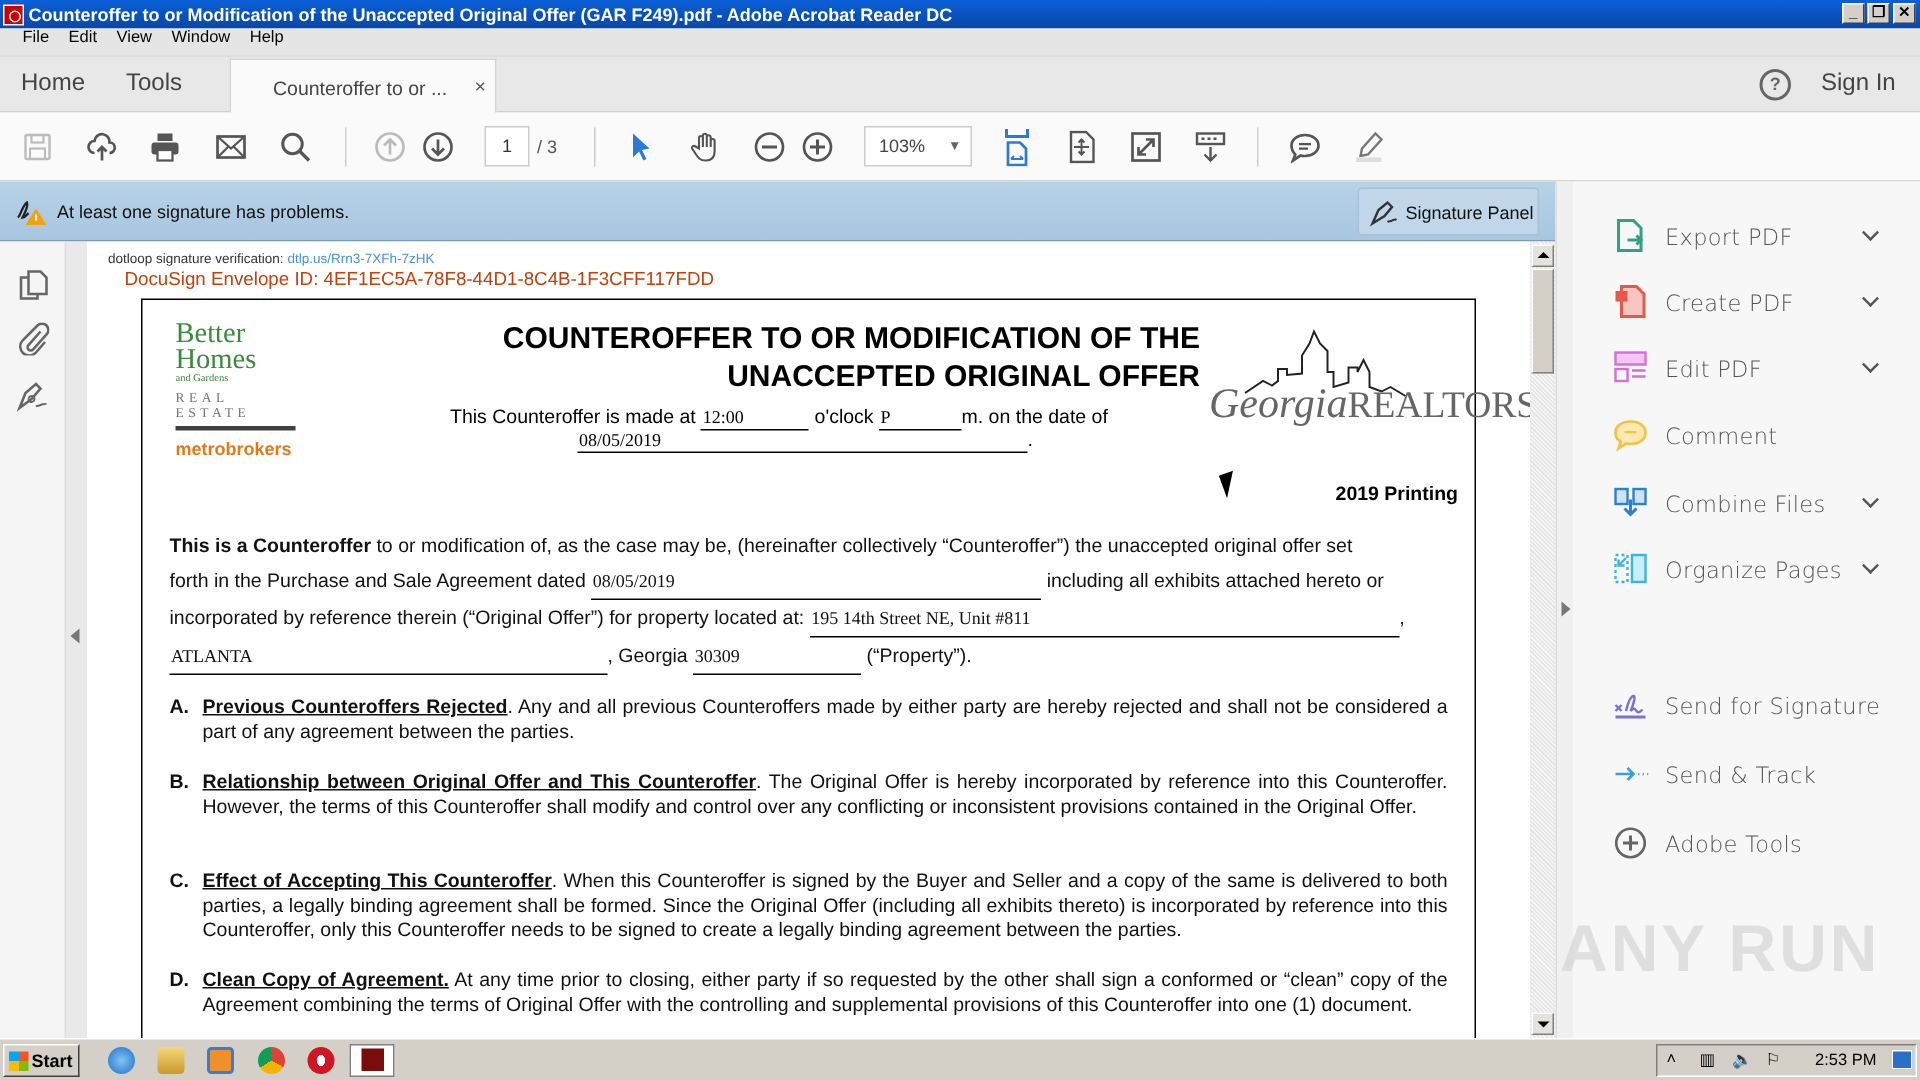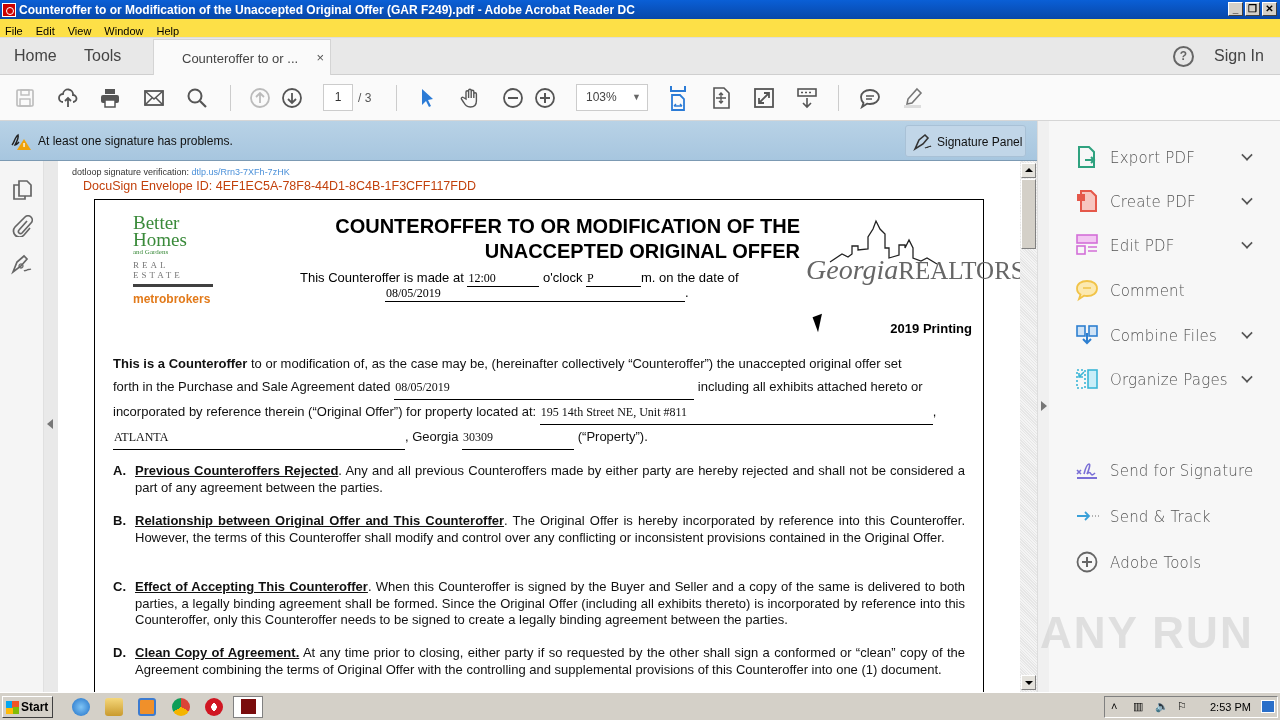--- a/index.html
+++ b/index.html
@@ -2,21 +2,21 @@
 <html><head>
 <meta charset="utf-8">
 <style>
 *{box-sizing:border-box;margin:0;padding:0}
 html,body{width:1280px;height:720px;overflow:hidden;font-family:"Liberation Sans",sans-serif;background:#fff;position:relative}
 .titlebar{position:absolute;left:0;top:0;width:1280px;height:19px;background:linear-gradient(#0a5fd6,#0847a8);color:#fff;font-size:12px;font-weight:bold;display:flex;align-items:center;padding-left:2px}
 .titlebar .appicon{width:14px;height:14px;background:#c00;border:1px solid #fff;margin-right:3px;position:relative}
 .titlebar .appicon:after{content:"";position:absolute;left:3px;top:3px;width:6px;height:6px;border:1px solid #fff;border-radius:50%}
 .winbtns{position:absolute;right:3px;top:2px;display:flex;gap:2px}
 .winbtns span{width:15px;height:14px;background:#d4d0c8;border:1px solid #fff;border-right-color:#404040;border-bottom-color:#404040;color:#000;font-size:10px;line-height:12px;text-align:center;font-weight:bold}
-.menubar{position:absolute;left:0;top:19px;width:1280px;height:19px;background:#fde047;font-size:11px;display:flex;align-items:flex-end;padding-left:5px;gap:13px;color:#000;border-bottom:1px solid #ddd}
+.menubar{position:absolute;left:0;top:19px;width:1280px;height:19px;background:#e5e5e5;font-size:11px;display:flex;align-items:flex-start;padding-left:15px;gap:13px;color:#000;border-bottom:1px solid #ddd}
 .tabbar{position:absolute;left:0;top:38px;width:1280px;height:37px;background:#e8e8e8;border-bottom:1px solid #cfcfcf}
 .tabbar .nav{position:absolute;top:9px;font-size:16px;color:#444}
 .tabbar .doc-tab{position:absolute;left:153px;top:1px;width:178px;height:37px;background:#fafafa;border:1px solid #d4d4d4;border-bottom:none;font-size:13px;color:#444;padding:11px 0 0 28px}
 .tabbar .doc-tab .x{position:absolute;right:6px;top:10px;font-size:13px;color:#555}
 .tabbar .help{position:absolute;left:1173px;top:8px;width:21px;height:21px;border:2px solid #666;border-radius:50%;text-align:center;font-size:12px;line-height:17px;color:#666;font-weight:bold}
 .tabbar .signin{position:absolute;left:1214px;top:9px;font-size:16px;color:#444}
 .toolbar{position:absolute;left:0;top:75px;width:1280px;height:46px;background:#fafafa;border-bottom:1px solid #d6d6d6}
 .tb{position:absolute;top:12px;width:22px;height:22px;color:#555;font-size:18px;line-height:22px;text-align:center}
 .sep{position:absolute;top:10px;width:1px;height:26px;background:#ccc}
 .pagebox{position:absolute;left:323px;top:9px;width:30px;height:27px;border:1px solid #ccc;background:#fff;font-size:12px;text-align:center;line-height:25px;color:#333}
@@ -52,21 +52,21 @@
 .startbtn{position:absolute;left:2px;top:3px;width:51px;height:22px;background:#d4d0c8;border:1px solid #fff;border-right-color:#404040;border-bottom-color:#404040;font-size:12px;font-weight:bold;padding:3px 0 0 18px}
 .startbtn .flag{position:absolute;left:3px;top:4px;width:13px;height:13px;background:conic-gradient(#f35325 0 25%,#81bc06 0 50%,#ffba08 0 75%,#05a6f0 0)}
 .tbicon{position:absolute;top:5px;width:18px;height:18px;border-radius:3px}
 .tray{position:absolute;right:2px;top:3px;width:174px;height:22px;border:1px solid #808080;border-right-color:#fff;border-bottom-color:#fff;font-size:11px}
 .tray .clock{position:absolute;left:105px;top:4px}
 
 .page{position:absolute;left:36px;top:38px;width:890px;height:600px;border:1px solid #000}
 .doc-small{position:absolute;left:14px;top:6px;font-size:9px;color:#333}
 .doc-small .link{color:#4a90d9}
 .envelope{position:absolute;left:25px;top:18px;font-size:12.5px;color:#c2410c}
-.logo-bhg{position:absolute;left:38px;top:14px;width:80px;font-family:"Liberation Serif",serif;color:#3a8a3a}
+.logo-bhg{position:absolute;left:22px;top:14px;width:80px;font-family:"Liberation Serif",serif;color:#3a8a3a}
 .logo-bhg .l1{font-size:19px;line-height:17px}
 .logo-bhg .l2{font-size:9px;letter-spacing:3px;color:#777;margin-top:4px;border-bottom:3px solid #404040;padding-bottom:4px}
 .logo-bhg .l3{font-family:"Liberation Sans",sans-serif;font-size:12px;color:#e27a1a;margin-top:5px;font-weight:bold}
 .doc-title{position:absolute;left:180px;top:14px;width:525px;text-align:right;font-size:20px;font-weight:bold;color:#000;line-height:25px}
 .made-at{position:absolute;left:205px;top:70px;font-size:13px}
 .fill{font-family:"Liberation Serif",serif;font-size:12px;border-bottom:1px solid #000;display:inline-block;padding-left:1px}
 .georgia{position:absolute;left:707px;top:10px;width:170px;height:90px}
 .georgia .txt{position:absolute;left:4px;top:44px;font-size:25px;color:#666;font-family:"Liberation Serif",serif}
 .georgia .txt i{font-size:28px}
 .printing{position:absolute;right:11px;top:121px;font-size:13px;font-weight:bold}

